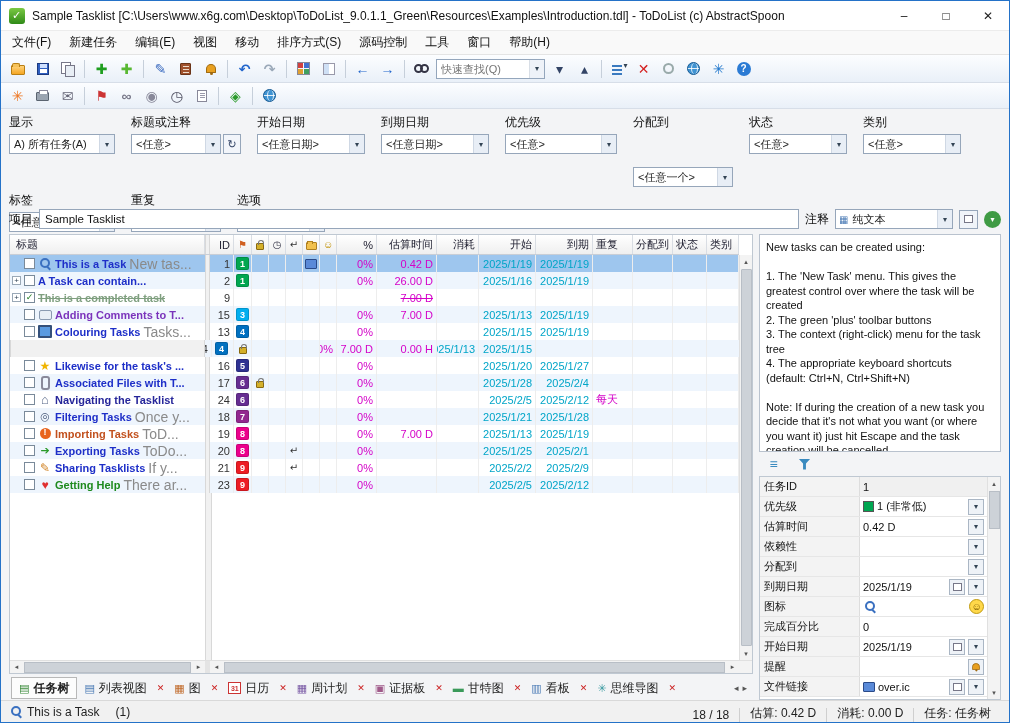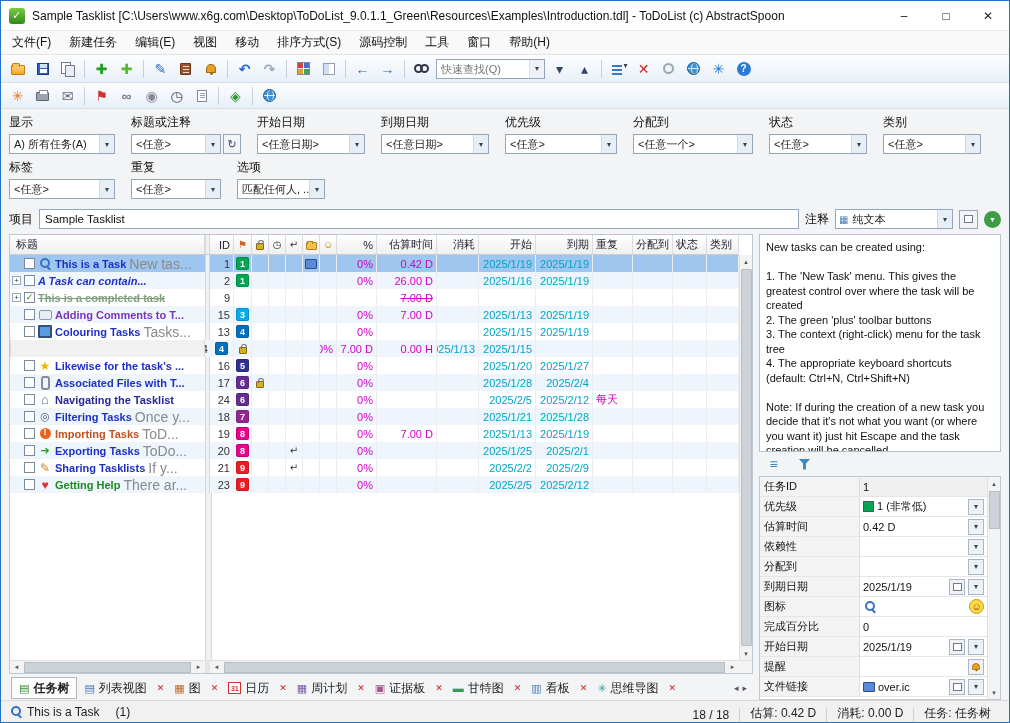--- a/index.html
+++ b/index.html
@@ -380,21 +380,21 @@
           <div class="filter-line">
             <div class="combo" style="width: 112px;">
               <span class="combo-val">&lt;任意&gt;</span>
               <span class="combo-arrow">▾</span>
             </div>
           </div>
         </div>
         <div class="filter-field">
           <div class="filter-label">分配到</div>
           <div class="filter-line">
-            <div class="combo" style="width: 120px;">
+            <div class="combo" style="width: 100px; margin-top: 33px;">
               <span class="combo-val">&lt;任意一个&gt;</span>
               <span class="combo-arrow">▾</span>
             </div>
           </div>
         </div>
         <div class="filter-field">
           <div class="filter-label">状态</div>
           <div class="filter-line">
             <div class="combo" style="width: 98px;">
               <span class="combo-val">&lt;任意&gt;</span>
@@ -521,21 +521,21 @@
               <div class="td c-r c-date">2025/1/19</div>
               <div class="td c-val"></div>
               <div class="td "></div>
               <div class="td "></div>
               <div class="td "></div>
             </div>
             <div class="trow alt">
               <div class="td c-title">
                 <span class="exp">+</span>
                 <span class="cb"></span>
-                <span class="ttl" style="color: rgb(30, 47, 200); font-style: italic;">A Task can contain...</span>
+                <span class="ttl" style="color: rgb(30, 47, 200);">A Task can contain...</span>
               </div>
               <div class="td c-split"></div>
               <div class="td c-r c-id">2</div>
               <div class="td c-c">
                 <span class="pri-box" style="background: rgb(0, 166, 81);">1</span>
               </div>
               <div class="td c-c"></div>
               <div class="td c-c"></div>
               <div class="td c-c"></div>
               <div class="td c-c"></div>

